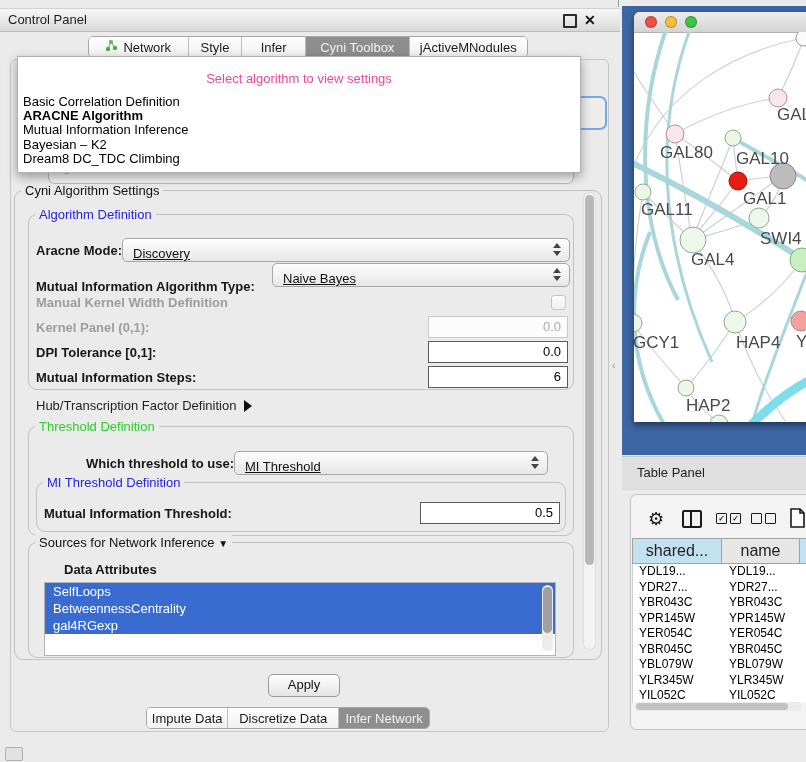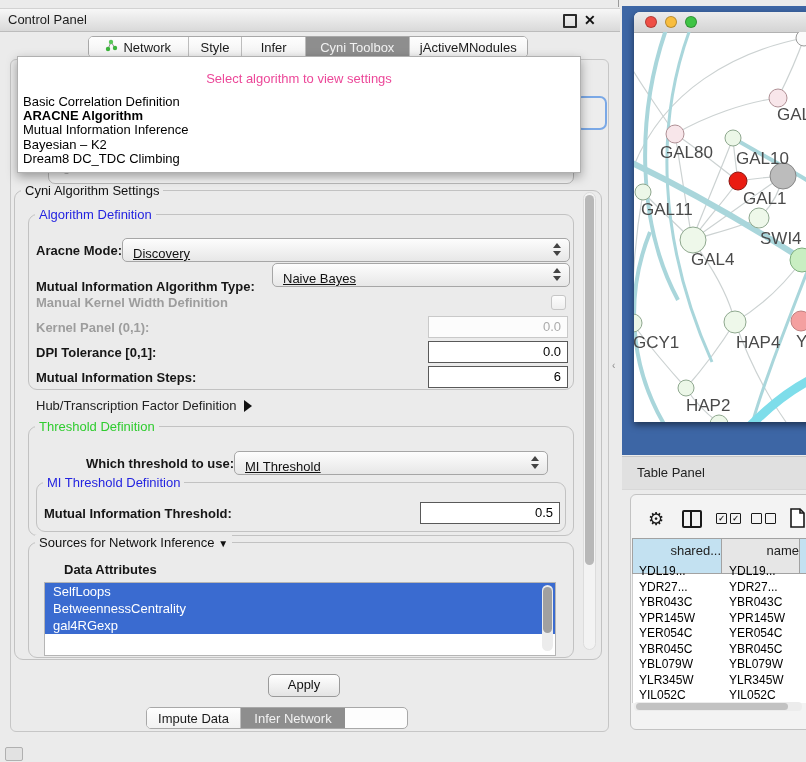--- a/index.html
+++ b/index.html
@@ -91,22 +91,22 @@
   .tb-toolbar{position:absolute;left:632px;top:506px;width:174px;height:26px;}
   .gear{position:absolute;left:16px;top:1px;font-size:18px;color:#1a1a1a;line-height:24px;}
   .splitcols{position:absolute;left:50px;top:4px;width:16px;height:14px;border:2px solid #1a1a1a;border-radius:2px;}
   .splitcols i{position:absolute;left:6px;top:0;width:2px;height:14px;background:#1a1a1a;}
   .cbpair{position:absolute;top:7px;display:flex;gap:3px;}
   .cb{width:9px;height:9px;border:1.5px solid #1a1a1a;border-radius:1px;font-size:8px;
     line-height:9px;text-align:center;color:#1a1a1a;font-weight:bold;}
   .docicon{position:absolute;left:158px;top:2px;}
   .dtable{left:632px;top:538px;width:230px;}
   .thead{display:flex;height:26px;}
-  .th-cell{box-sizing:border-box;border:1px solid #a2a2a2;border-left:none;height:36px;
-    font-size:13px;color:#222;text-align:right;line-height:24px;overflow:hidden;white-space:nowrap;}
+  .th-cell{box-sizing:border-box;border:1px solid #a2a2a2;border-left:none;height:26px;
+    font-size:16px;color:#222;text-align:center;line-height:24px;overflow:hidden;white-space:nowrap;}
   .th-cell:first-child{border-left:1px solid #a2a2a2;}
   .th-cell.hl{background:#c3e1f1;}
   .th-cell.gr{background:#e6e6e6;}
   .tbody{background:#fff;overflow:hidden;height:139px;border-left:1px solid #cfcfcf;}
   .trow{display:flex;height:15.5px;}
   .td-cell{font-size:12px;color:#000;line-height:15.5px;padding-left:6px;box-sizing:border-box;
     white-space:nowrap;overflow:hidden;}
   .hsb{left:634px;top:702px;width:168px;height:9px;background:#ececec;border-radius:4px;}
   .hsb .th{position:absolute;left:2px;top:1px;width:152px;height:7px;background:#c2c2c2;border-radius:4px;}
   .mini-sq{left:5px;top:747px;width:16px;height:12px;background:#e2e2e2;border:1px solid #b0b0b0;border-radius:2px;}
@@ -241,23 +241,26 @@
 <div class="attr-item">SelfLoops</div>
     <div class="attr-item">BetweennessCentrality</div>
     <div class="attr-item">gal4RGexp</div>
     <div class="list-sb">
       <div class="th"></div>
     </div>
   </div>
 
 <div class="abs apply">Apply</div>
 
-<div class="abs segrow" style="left:146px;top:707px;width:262px;">
+<div class="abs segrow" style="left:146px;top:707px;width:284px;">
   <div class="seg" style="width:94px;">
     <span>Impute Data</span>
+  </div>
+  <div class="seg" style="width:128px;">
+    <span>Discretize Data</span>
   </div>
   <div class="seg sel" style="width:104px;">
     <span>Infer Network</span>
   </div>
 </div>
 
 <div class="abs mini-sq"></div>
 
 <div class="abs divider-line"></div>
 <div class="abs divider-handle">‹</div>

